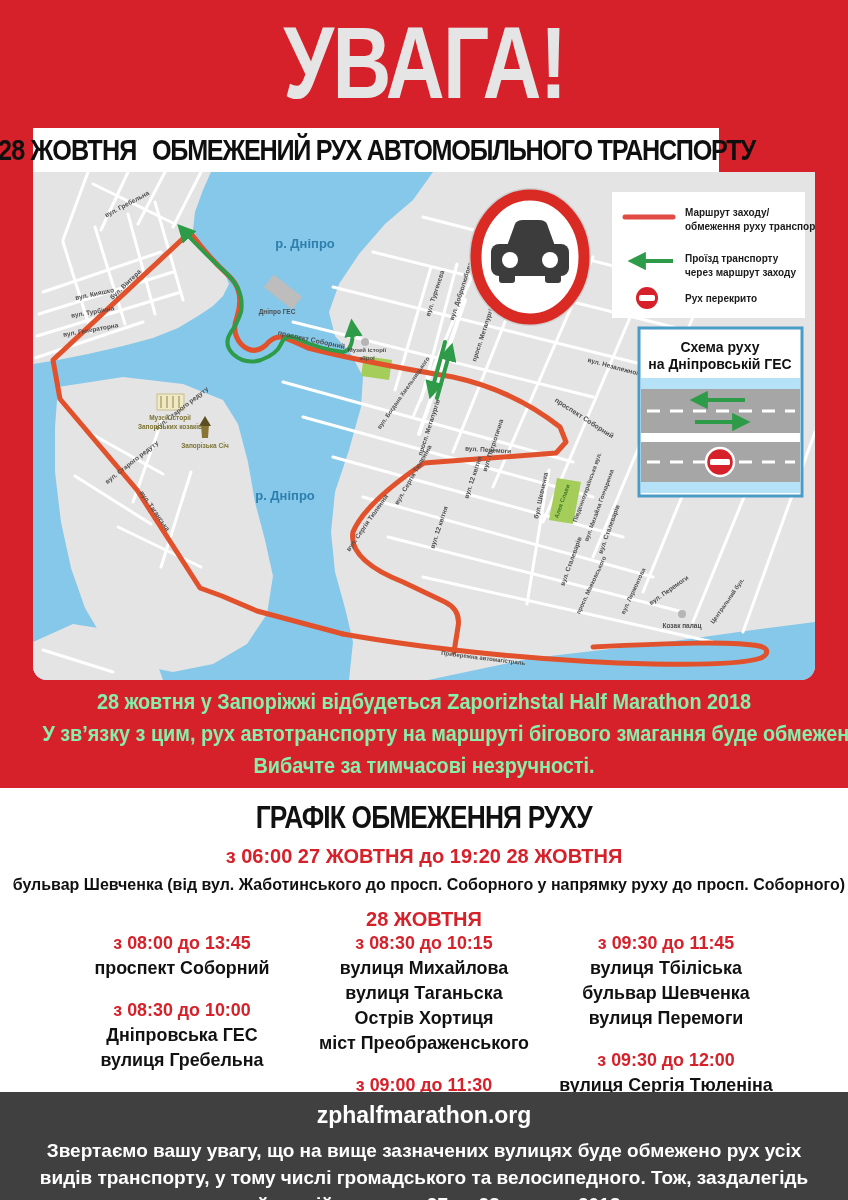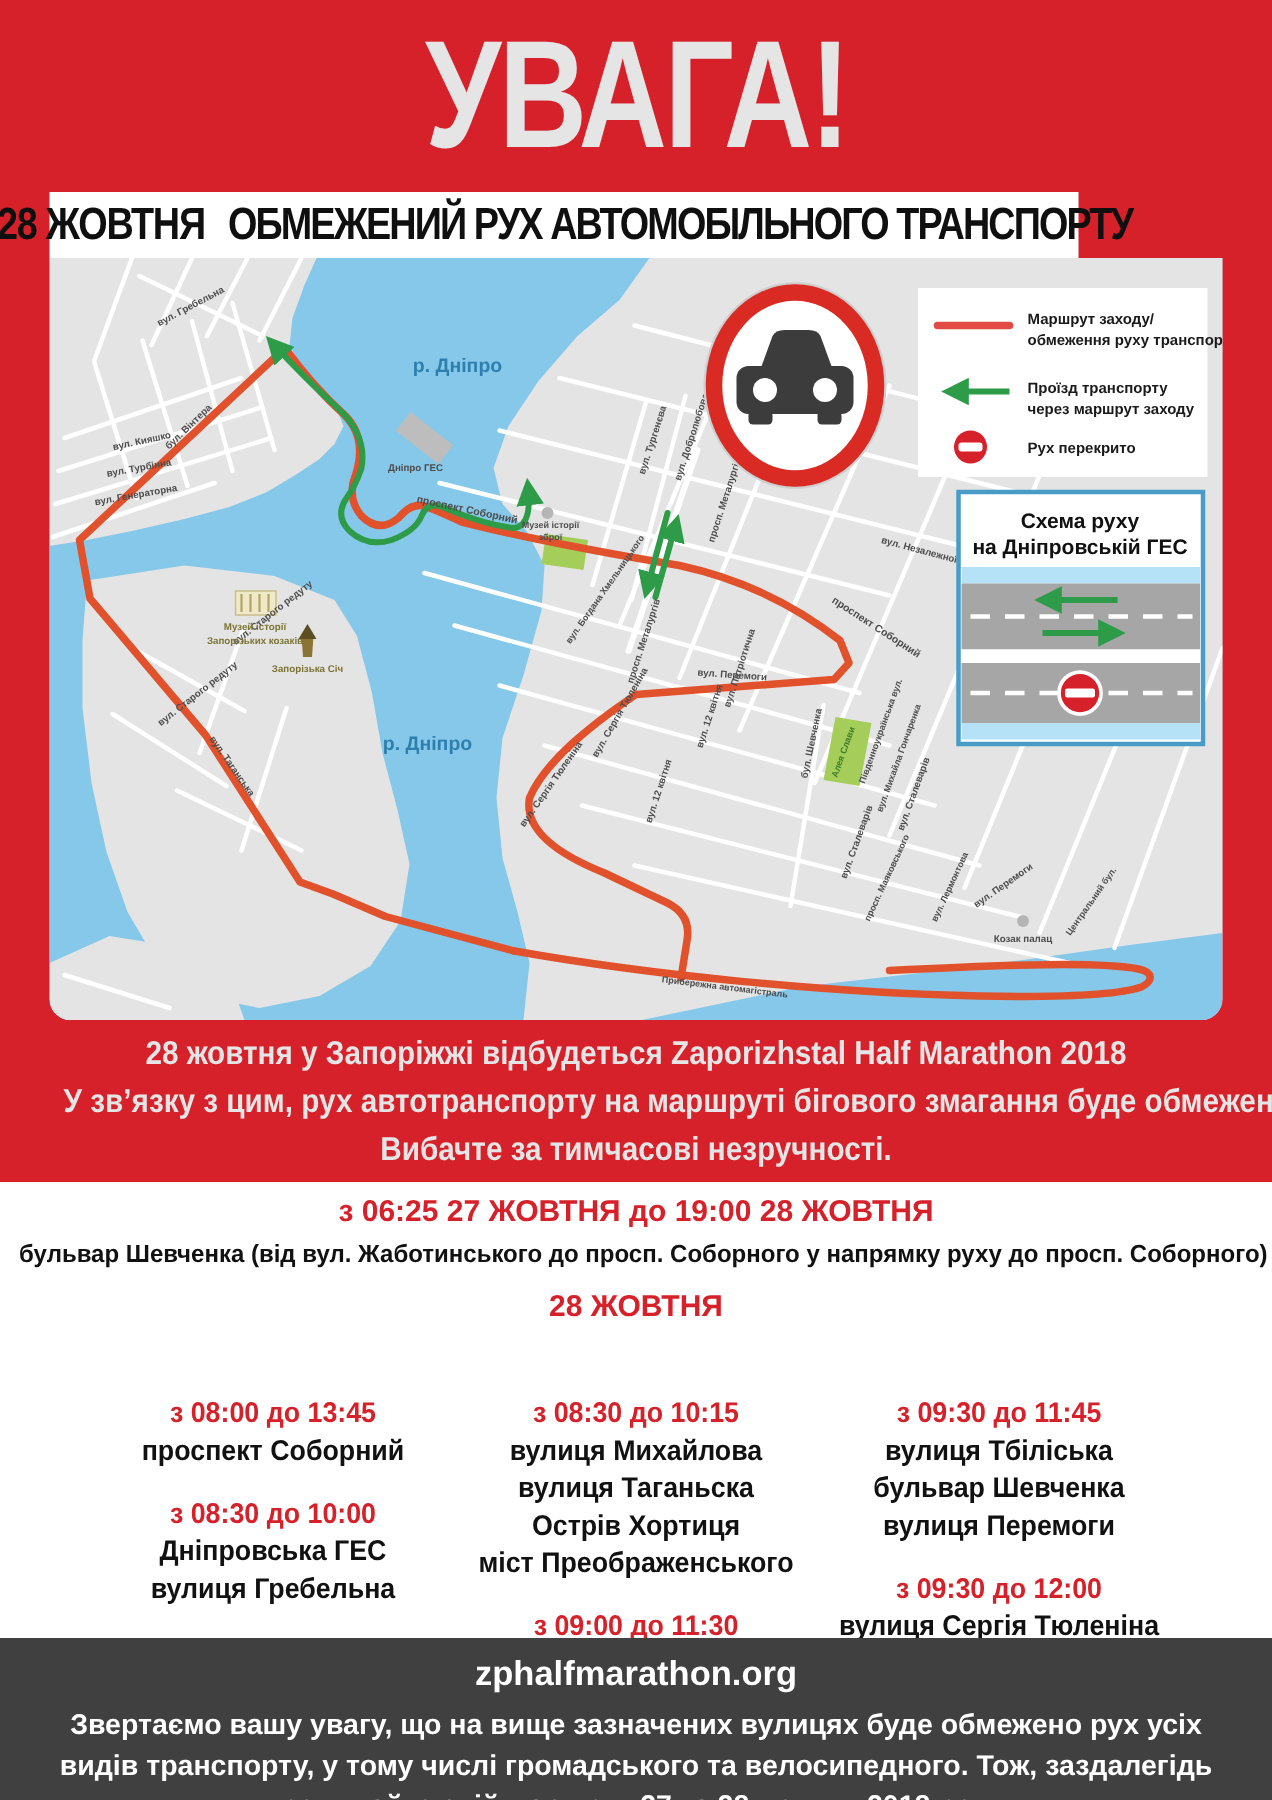--- a/index.html
+++ b/index.html
@@ -19,21 +19,21 @@
   
   .map-box{top:172px;left:33px;width:782px;height:508px;background:#e4e4e4;
            border-radius:0 0 14px 14px;overflow:hidden;}
   #mapsvg text{font-family:"Liberation Sans",sans-serif;fill:#4d4d4d;font-weight:700;}
   #mapsvg text.water{fill:#2e7fae;font-size:13px;font-weight:700;}
   #mapsvg text.mus{fill:#7d7435;}
   #mapsvg text.park{fill:#3d7a28;}
   #mapsvg text.leg{fill:#1a1a1a;font-size:10px;}
   #mapsvg text.sch{fill:#111;font-size:14px;}
   
-  .announce{top:686px;left:0;width:848px;text-align:center;color:#e5e5e5;}
+  .announce{top:686px;left:0;width:848px;text-align:center;color:#86efac;}
   .announce div{white-space:nowrap;transform:scaleX(.9);font-size:22px;
                 line-height:32px;font-weight:700;}
   
   .sched{top:788px;left:0;width:848px;height:304px;background:#fff;color:#111;}
   .sched .h{margin-top:12px;text-align:center;font-size:31px;font-weight:700;}
   .sched .h span{display:inline-block;transform:scaleX(.85);letter-spacing:-1px;}
   .sched .period{margin-top:9px;text-align:center;color:#d6212a;
                  font-size:20px;font-weight:700;}
   .sched .detail{margin-top:7px;text-align:center;font-size:16.5px;font-weight:700;
                  white-space:nowrap;transform:scaleX(.97);}
@@ -250,21 +250,24 @@
 </svg>
 </div>
 
 <div class="abs announce">
     <div>28 жовтня у Запоріжжі відбудеться Zaporizhstal Half Marathon 2018</div>
     <div>У зв’язку з цим, рух автотранспорту на маршруті бігового змагання буде обмежено.</div>
     <div>Вибачте за тимчасові незручності.</div>
   </div>
 
 <div class="abs sched">
-  <div class="period">з 06:25 27 ЖОВТНЯ до 19:00 28 ЖОВТНЯ</div>
+  <div class="h">
+    <span>ГРАФІК ОБМЕЖЕННЯ РУХУ</span>
+  </div>
+  <div class="period">з 06:00 27 ЖОВТНЯ до 19:20 28 ЖОВТНЯ</div>
   <div class="detail">бульвар Шевченка (від вул. Жаботинського до просп. Соборного у напрямку руху до просп. Соборного)</div>
   <div class="day">28 ЖОВТНЯ</div>
   <div class="col col-0">
       <div class="entry">
         <div class="time">з 08:00 до 13:45</div>
         <div class="place">проспект Соборний</div>
       </div>
       <div class="entry">
         <div class="time">з 08:30 до 10:00</div>
         <div class="place">Дніпровська ГЕС</div>

